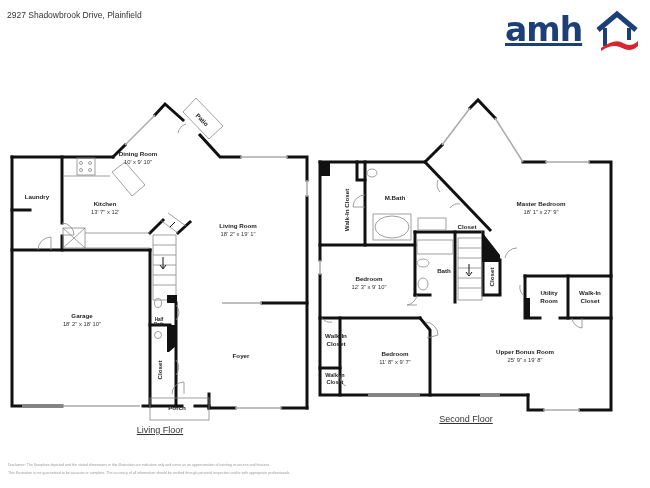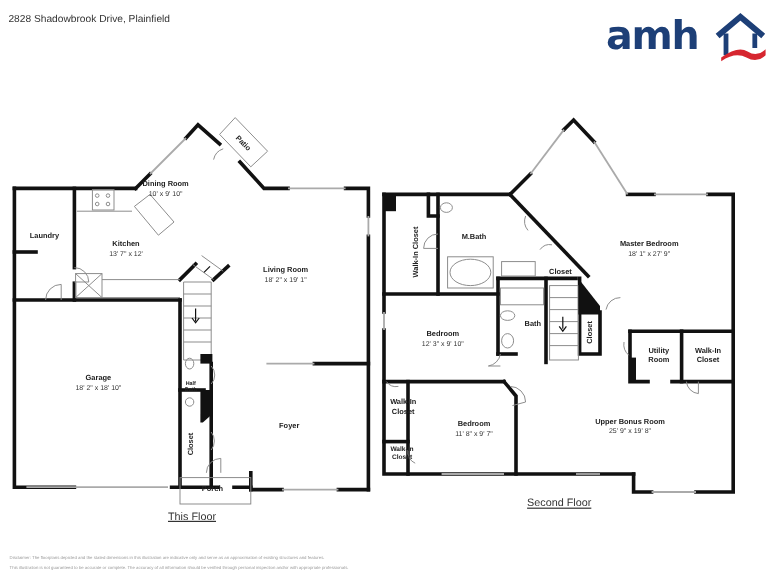--- a/index.html
+++ b/index.html
@@ -1,32 +1,32 @@
 <!DOCTYPE html>
 <html><head>
 <meta charset="utf-8">
 <style>
   html, body { margin:0; padding:0; background:#ffffff; }
   body { width:650px; height:488px; position:relative; overflow:hidden; font-family:"Liberation Sans", sans-serif; color:#222; }
   .address { position:absolute; left:7px; top:10px; font-size:8.5px; color:#333; }
   .logo { position:absolute; left:505px; top:8px; width:135px; height:44px; }
-  .logo-text { position:absolute; left:0; top:4px; font-family:"DejaVu Sans", sans-serif; font-weight:bold; font-size:33px; color:#1d3f77; letter-spacing:-1px; line-height:36px; }
+  .logo-text { position:absolute; left:0; top:4px; font-family:"DejaVu Sans", sans-serif; font-weight:bold; font-size:33px; color:#1d3f77; letter-spacing:-1px; line-height:36px;text-decoration:underline; }
   svg.plan { position:absolute; left:0; top:0; }
   .lbl { position:absolute; font-size:6.2px; text-align:center; white-space:nowrap; transform:translate(-50%,-50%); color:#222; line-height:8px; }
   .lbl .nm { font-weight:bold; display:block; }
   .lbl .dim { display:block; font-size:5.8px; color:#333; }
   .vert { transform:translate(-50%,-50%) rotate(-90deg); }
   .patio { transform:translate(-50%,-50%) rotate(45deg); }
   .floor-title { position:absolute; font-size:9px; color:#333; transform:translateX(-50%);text-decoration:underline; }
   .disclaimer { position:absolute; left:8px; font-size:3.6px; color:#9a9a9a; white-space:nowrap; }
 </style>
 </head>
 <body>
 
-<div class="address">2828 Shadowbrook Drive, Plainfield</div>
+<div class="address">2927 Shadowbrook Drive, Plainfield</div>
 
 <div class="logo">
   <span class="logo-text">amh</span>
   <svg width="135" height="44" style="position:absolute;left:0;top:0">
     <path d="M93 22 L112 6 L131 22" fill="none" stroke="#1d3f77" stroke-width="5" stroke-linejoin="miter"></path>
     <path d="M100 20 L100 38" stroke="#1d3f77" stroke-width="4"></path>
     <path d="M124 20 L124 32" stroke="#1d3f77" stroke-width="4"></path>
     <path d="M96 40 Q110 30 118 35 Q126 40 133 33 L133 38 Q126 45 117 40 Q108 35 96 43 Z" fill="#d6262f"></path>
   </svg>
 </div>
@@ -198,21 +198,21 @@
 </div>
 <div class="lbl vert" style="left:160px;top:370px">
   <span class="nm">Closet</span>
 </div>
 <div class="lbl" style="left:241px;top:356px">
   <span class="nm">Foyer</span>
 </div>
 <div class="lbl" style="left:177px;top:408px">
   <span class="nm">Porch</span>
 </div>
-<div class="floor-title" style="left:160px;top:425px">This Floor</div>
+<div class="floor-title" style="left:160px;top:425px">Living Floor</div>
 
 <div class="lbl vert" style="left:347px;top:210px">
   <span class="nm">Walk-In Closet</span>
 </div>
 <div class="lbl" style="left:395px;top:198px">
   <span class="nm">M.Bath</span>
 </div>
 <div class="lbl" style="left:541px;top:208px">
   <span class="nm">Master Bedroom</span>
   <span class="dim">18' 1" x 27' 9"</span>

